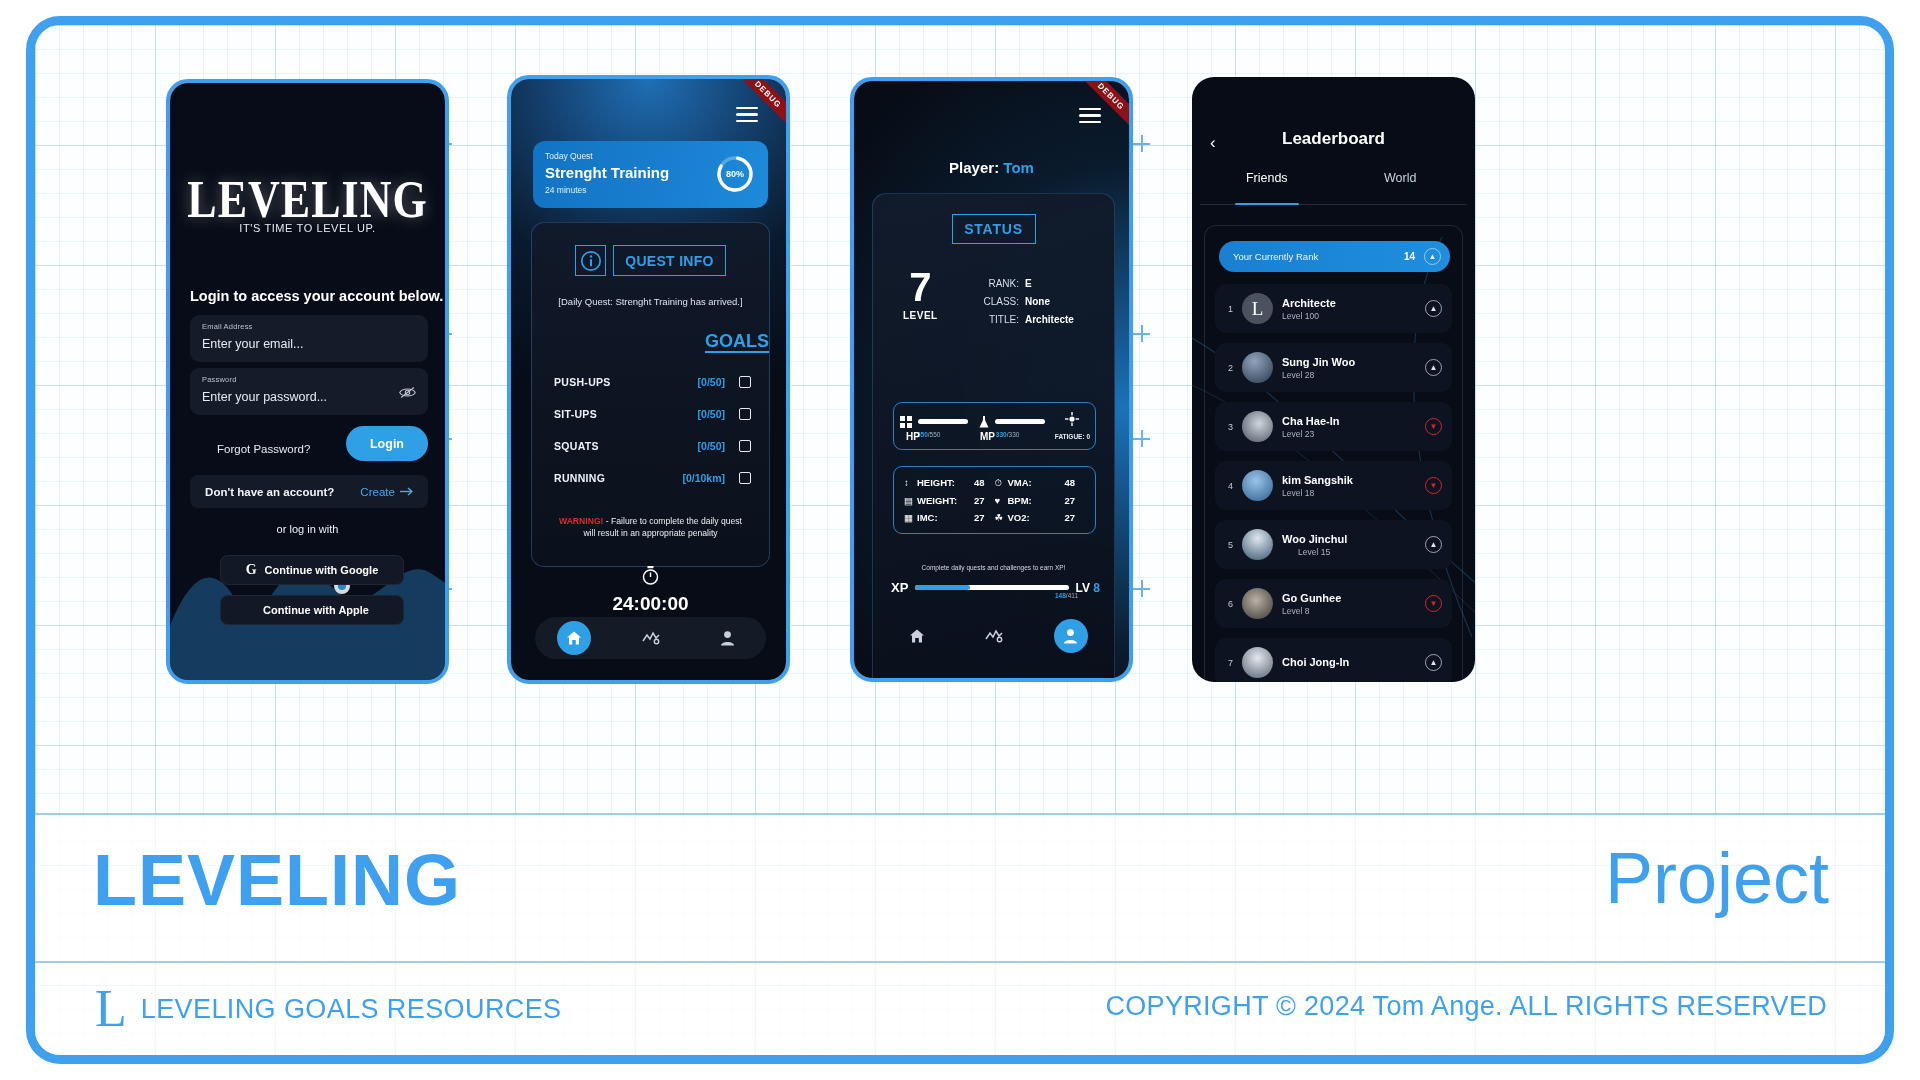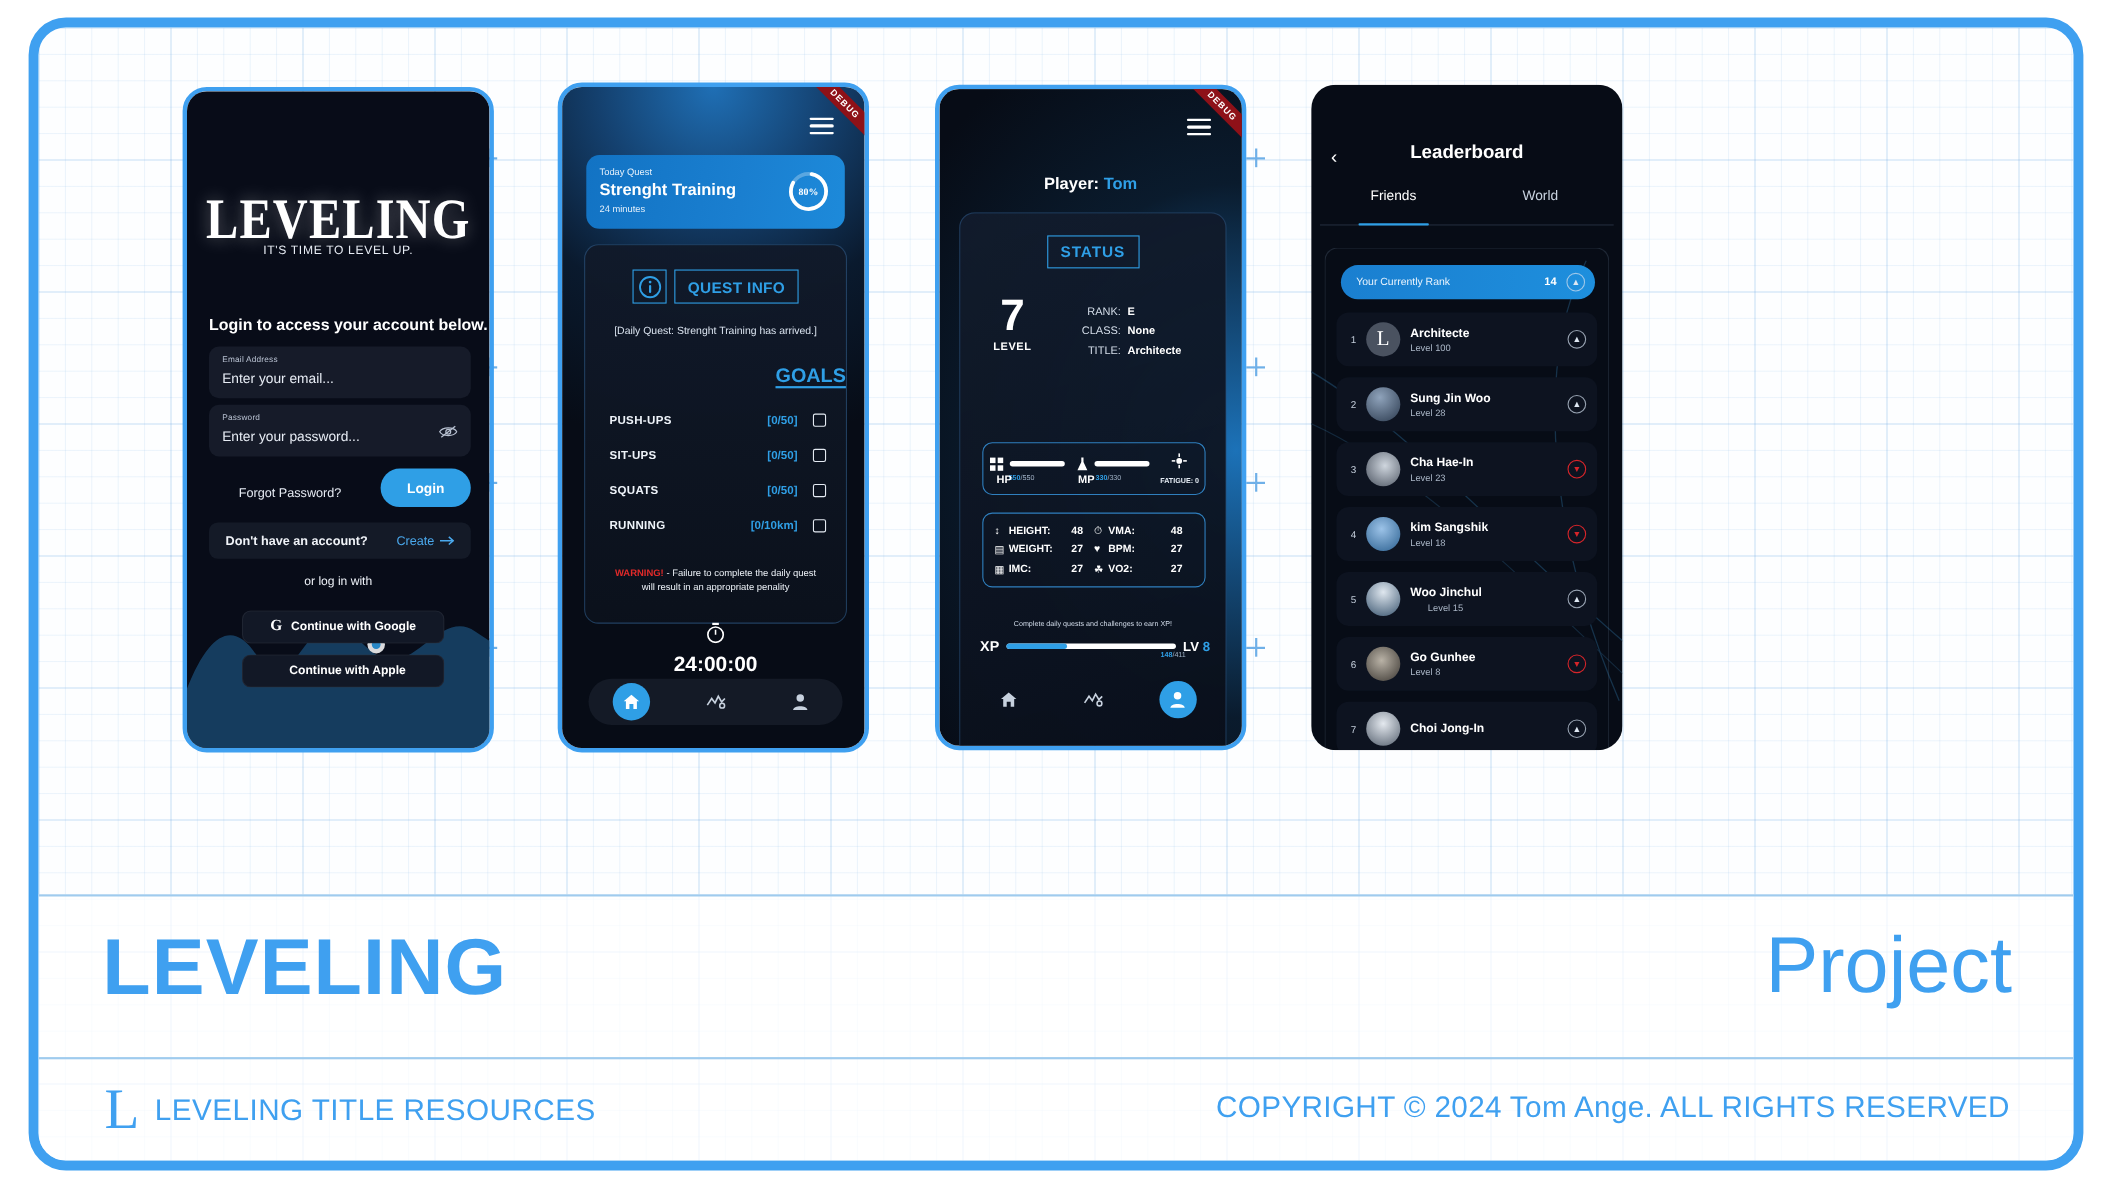--- a/index.html
+++ b/index.html
@@ -186,21 +186,21 @@
     padding: 10px 12px;
   }
   #quest-card .t1 { font-size: 8.5px; color: #e7f2fc; }
   #quest-card .t2 { font-size: 15px; font-weight: 700; color: #fff; margin-top: 3px; }
   #quest-card .t3 { font-size: 8.5px; color: #e4f0fb; margin-top: 4px; }
   #ring {
     position: absolute; right: 12px; top: 12px; width: 42px; height: 42px;
   }
   #ring .pct {
     position: absolute; inset: 0; display: flex; align-items: center; justify-content: center;
-    font-size: 9px; font-weight: 700; color: #fff; font-family: Liberation Serif, serif;
+    font-size: 9px; font-weight: 700; color: #fff;
   }
   #info-card {
     position: absolute; left: 20px; top: 143px; width: 239px; height: 345px;
     border-radius: 13px;
     background: linear-gradient(180deg, rgba(17,26,42,.96), rgba(11,17,28,.98));
     border: 1px solid rgba(70,140,210,.35);
   }
   #qi-row {
     position: absolute; left: 0; right: 0; top: 22px;
     display: flex; justify-content: center; align-items: center; gap: 7px;
@@ -804,17 +804,17 @@
       </div>
     </div>
   </div>
 
   <div id="footer-zone">
     <div class="rule"></div>
     <div id="big-title">LEVELING</div>
     <div id="big-right">Project</div>
     <div id="foot-left">
       <span class="mark">L</span>
-      <span class="txt">LEVELING TITLE RESOURCES</span>
+      <span class="txt">LEVELING GOALS RESOURCES</span>
     </div>
     <div id="foot-right">COPYRIGHT © 2024 Tom Ange. ALL RIGHTS RESERVED</div>
   </div>
 </div>
 
 </body></html>

